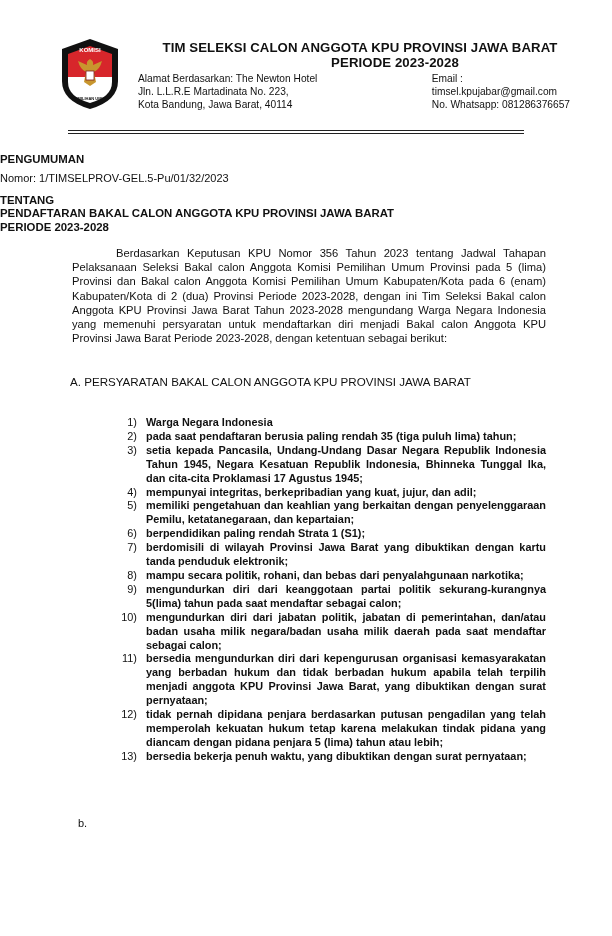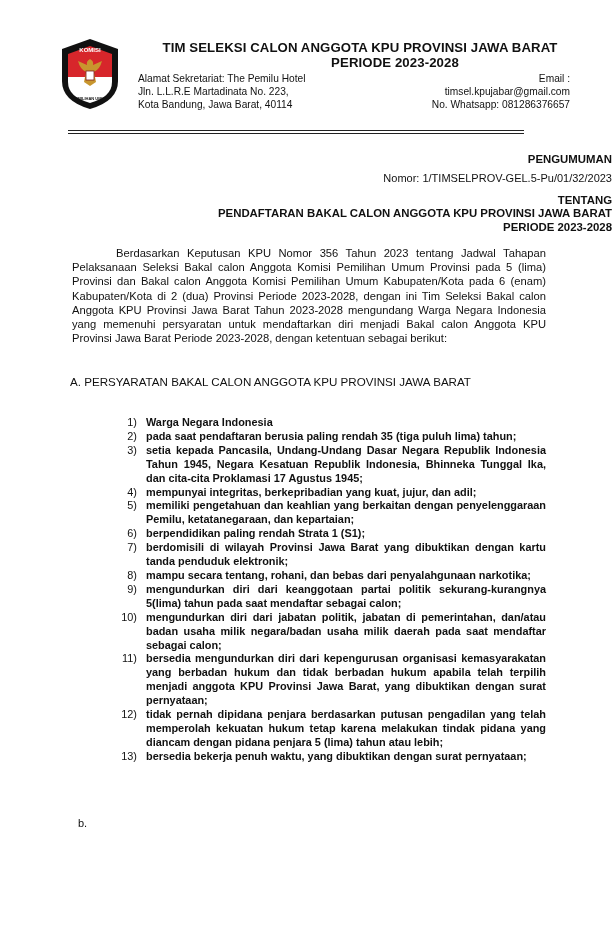--- a/index.html
+++ b/index.html
@@ -1,24 +1,24 @@
 <!DOCTYPE html>
 <html><head>
 <meta charset="utf-8">
 <style>
   html,body{margin:0;padding:0;background:#ffffff;}
   body{width:612px;height:936px;position:relative;overflow:hidden;font-family:"Liberation Sans",sans-serif;color:#111;}
   .page{position:absolute;left:0;top:0;width:612px;height:700px;}
   .logo{position:absolute;left:58px;top:37px;width:64px;height:74px;}
   .hdr-title{position:absolute;left:150px;top:40px;width:420px;text-align:center;font-weight:bold;font-size:13.2px;line-height:15px;letter-spacing:0.1px;}
   .addr{position:absolute;left:138px;top:72px;font-size:10.2px;line-height:13px;}
-  .contact{position:absolute;right:42px;top:72px;font-size:10.2px;line-height:13px;text-align:right;}
+  .contact{position:absolute;right:42px;top:72px;font-size:10.2px;line-height:13px;}
   .rule1{position:absolute;left:68px;top:130px;width:456px;height:1px;background:#222;}
   .rule2{position:absolute;left:68px;top:133px;width:456px;height:1px;background:#222;}
-  .center{position:absolute;left:0;width:612px;text-align:right;font-size:11px;}
+  .center{position:absolute;left:0;width:612px;text-align:left;font-size:11px;}
   .b{font-weight:bold;}
   .para{position:absolute;left:72px;width:474px;font-size:11.2px;line-height:14.2px;text-align:justify;}
   .indent{display:inline-block;width:44px;}
   .secA{position:absolute;left:70px;top:375px;font-size:11.6px;}
   .suba{position:absolute;left:80px;top:389px;width:466px;font-size:11.2px;line-height:13.6px;text-align:justify;}
   .list{position:absolute;left:108px;top:416px;width:438px;font-size:10.9px;}
   .li{display:flex;line-height:13.9px;}
   .li .num{width:29px;flex:none;text-align:right;padding-right:9px;box-sizing:content-box;}
   .li .txt{flex:1;text-align:justify;font-weight:bold;}
   .subb{position:absolute;left:78px;top:816px;width:470px;font-size:11px;line-height:14px;display:flex;}
@@ -39,21 +39,21 @@
     <text x="32" y="15" font-size="6" font-weight="bold" fill="#fff" text-anchor="middle" font-family="Liberation Sans, sans-serif">KOMISI</text>
     <text x="32" y="63" font-size="4" font-weight="bold" fill="#111" text-anchor="middle" font-family="Liberation Sans, sans-serif">PEMILIHAN UMUM</text>
   </svg>
 
   <div class="hdr-title">
     <div>TIM SELEKSI CALON ANGGOTA KPU PROVINSI JAWA BARAT</div>
     <div style="padding-left:70px;">PERIODE 2023-2028</div>
   </div>
 
   <div class="addr">
-    <div>Alamat Sekretariat: The Pemilu Hotel</div>
+    <div>Alamat Berdasarkan: The Newton Hotel</div>
     <div>Jln. L.L.R.E Martadinata No. 223,</div>
     <div>Kota Bandung, Jawa Barat, 40114</div>
   </div>
 
   <div class="contact">
     <div>Email :</div>
     <div>timsel.kpujabar@gmail.com</div>
     <div>No. Whatsapp: 081286376657</div>
   </div>
 
@@ -94,21 +94,21 @@
     <div class="li">
         <span class="num">6)</span>
         <span class="txt">berpendidikan paling rendah Strata 1 (S1);</span>
       </div>
     <div class="li">
         <span class="num">7)</span>
         <span class="txt">berdomisili di wilayah Provinsi Jawa Barat yang dibuktikan dengan kartu tanda penduduk elektronik;</span>
       </div>
     <div class="li">
         <span class="num">8)</span>
-        <span class="txt">mampu secara tentang, rohani, dan bebas dari penyalahgunaan narkotika;</span>
+        <span class="txt">mampu secara politik, rohani, dan bebas dari penyalahgunaan narkotika;</span>
       </div>
     <div class="li">
         <span class="num">9)</span>
         <span class="txt">mengundurkan diri dari keanggotaan partai politik sekurang-kurangnya 5(lima) tahun pada saat mendaftar sebagai calon;</span>
       </div>
     <div class="li">
         <span class="num">10)</span>
         <span class="txt">mengundurkan diri dari jabatan politik, jabatan di pemerintahan, dan/atau badan usaha milik negara/badan usaha milik daerah pada saat mendaftar sebagai calon;</span>
       </div>
     <div class="li">

